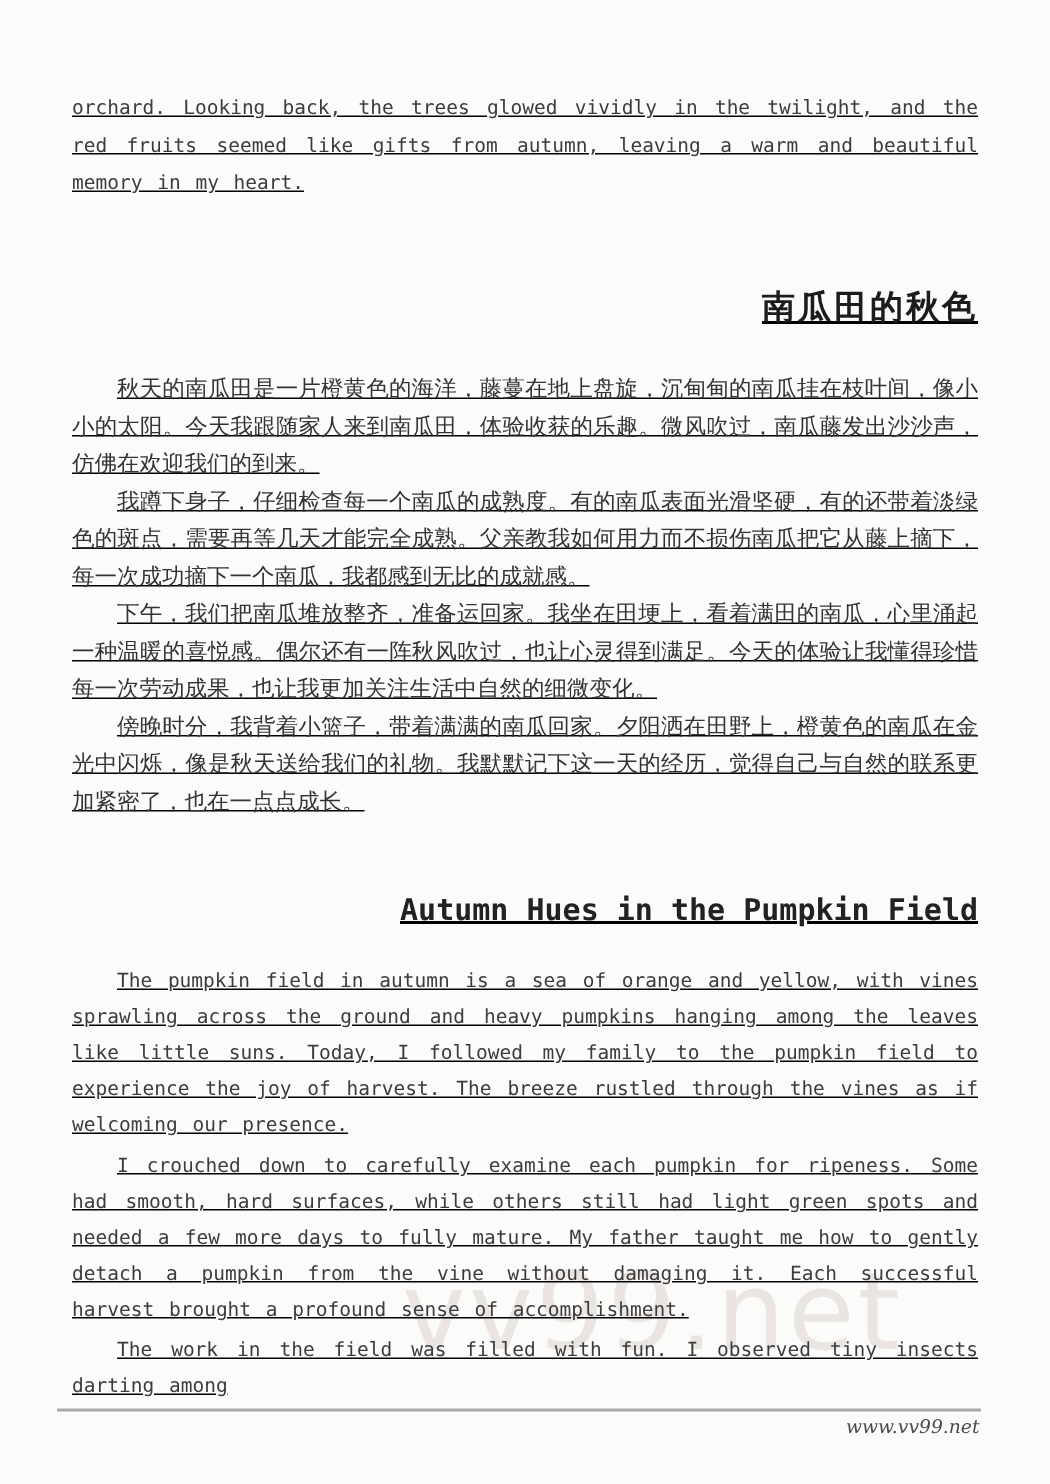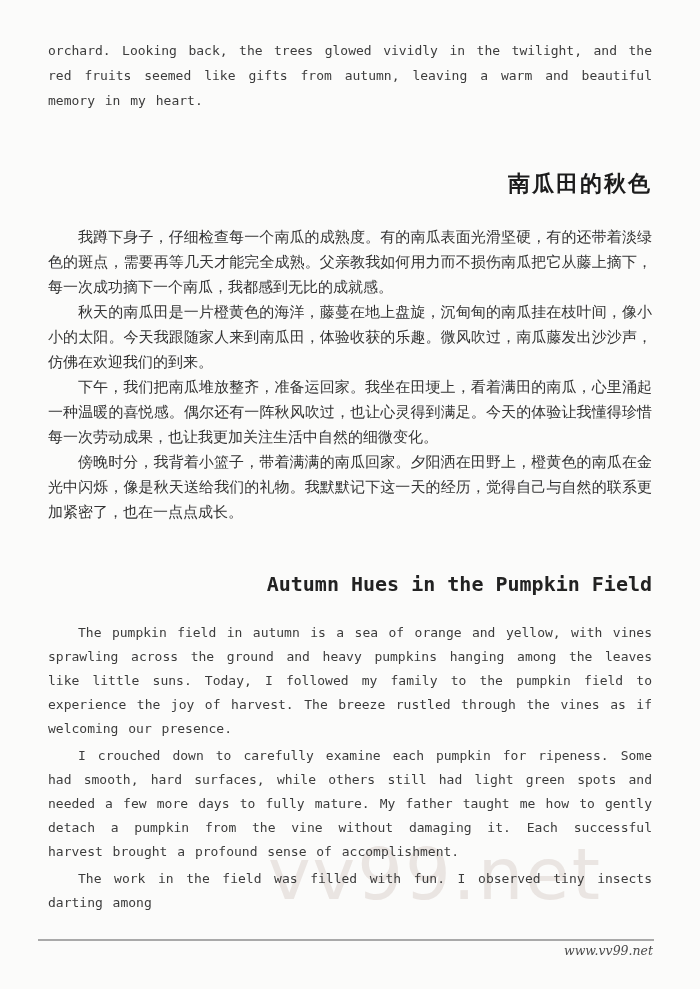--- a/index.html
+++ b/index.html
@@ -4,23 +4,24 @@
 <style>
   html, body { margin: 0; padding: 0; }
   body {
     width: 700px; height: 989px;
     background: #fbfbfa;
     position: relative;
     overflow: hidden;
   }
   .page {
     position: absolute; inset: 0;
-    padding: 38px 48px 0 48px;
+    padding: 60px 48px 0 48px;
     box-sizing: border-box;
     z-index: 1;
+    text-decoration: underline;
   }
   
   .en-body {
     font-family: "DejaVu Sans Mono", "Liberation Mono", monospace;
     font-size: 13px;
     line-height: 25px;
     text-align: justify;
     color: #3c3c3c;
     margin: 0;
     text-indent: 30px;
@@ -98,22 +99,22 @@
 <body>
 
 <div class="watermark">vv99.net</div>
 
 <div class="page">
 
   <p class="en-body no-indent">orchard. Looking back, the trees glowed vividly in the twilight, and the red fruits seemed like gifts from autumn, leaving a warm and beautiful memory in my heart.</p>
 
   <h1 class="zh-title">南瓜田的秋色</h1>
 
+  <p class="zh-body">秋天的南瓜田是一片橙黄色的海洋，藤蔓在地上盘旋，沉甸甸的南瓜挂在枝叶间，像小小的太阳。今天我跟随家人来到南瓜田，体验收获的乐趣。微风吹过，南瓜藤发出沙沙声，仿佛在欢迎我们的到来。</p>
   <p class="zh-body">我蹲下身子，仔细检查每一个南瓜的成熟度。有的南瓜表面光滑坚硬，有的还带着淡绿色的斑点，需要再等几天才能完全成熟。父亲教我如何用力而不损伤南瓜把它从藤上摘下，每一次成功摘下一个南瓜，我都感到无比的成就感。</p>
-  <p class="zh-body">秋天的南瓜田是一片橙黄色的海洋，藤蔓在地上盘旋，沉甸甸的南瓜挂在枝叶间，像小小的太阳。今天我跟随家人来到南瓜田，体验收获的乐趣。微风吹过，南瓜藤发出沙沙声，仿佛在欢迎我们的到来。</p>
   <p class="zh-body">下午，我们把南瓜堆放整齐，准备运回家。我坐在田埂上，看着满田的南瓜，心里涌起一种温暖的喜悦感。偶尔还有一阵秋风吹过，也让心灵得到满足。今天的体验让我懂得珍惜每一次劳动成果，也让我更加关注生活中自然的细微变化。</p>
   <p class="zh-body">傍晚时分，我背着小篮子，带着满满的南瓜回家。夕阳洒在田野上，橙黄色的南瓜在金光中闪烁，像是秋天送给我们的礼物。我默默记下这一天的经历，觉得自己与自然的联系更加紧密了，也在一点点成长。</p>
 
   <h2 class="en-title">Autumn Hues in the Pumpkin Field</h2>
 
   <p class="en-body en-para">The pumpkin field in autumn is a sea of orange and yellow, with vines sprawling across the ground and heavy pumpkins hanging among the leaves like little suns. Today, I followed my family to the pumpkin field to experience the joy of harvest. The breeze rustled through the vines as if welcoming our presence.</p>
   <p class="en-body en-para">I crouched down to carefully examine each pumpkin for ripeness. Some had smooth, hard surfaces, while others still had light green spots and needed a few more days to fully mature. My father taught me how to gently detach a pumpkin from the vine without damaging it. Each successful harvest brought a profound sense of accomplishment.</p>
   <p class="en-body en-para">The work in the field was filled with fun. I observed tiny insects darting among</p>
 
 </div>

